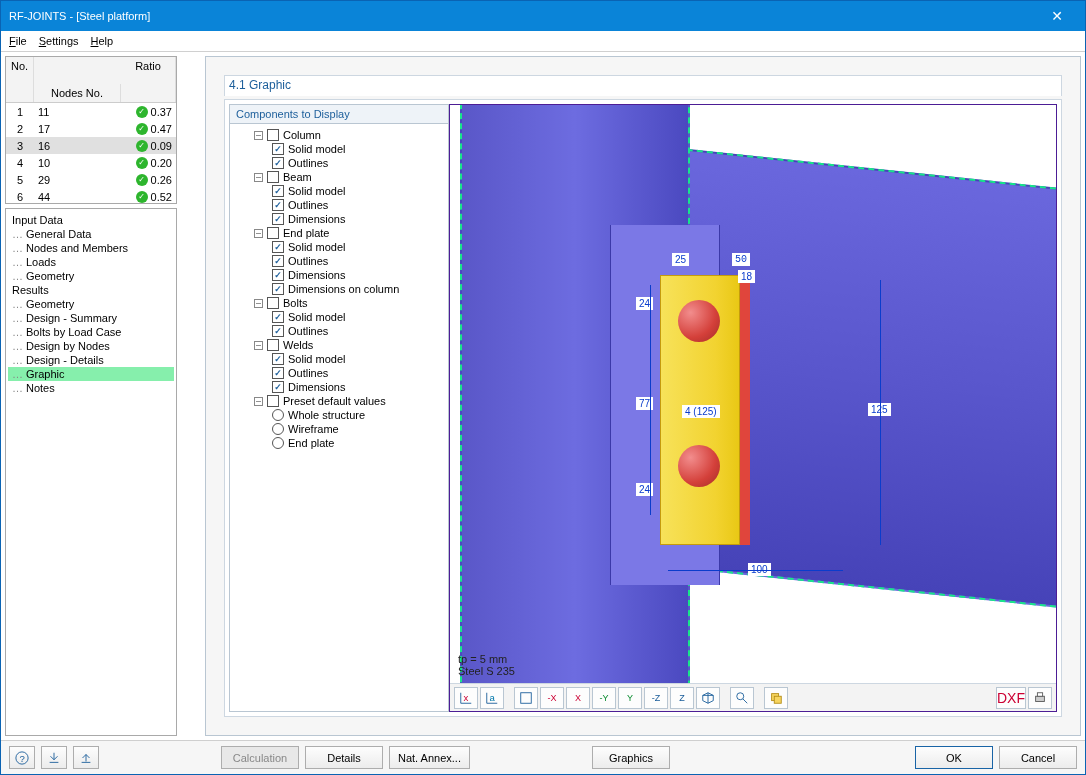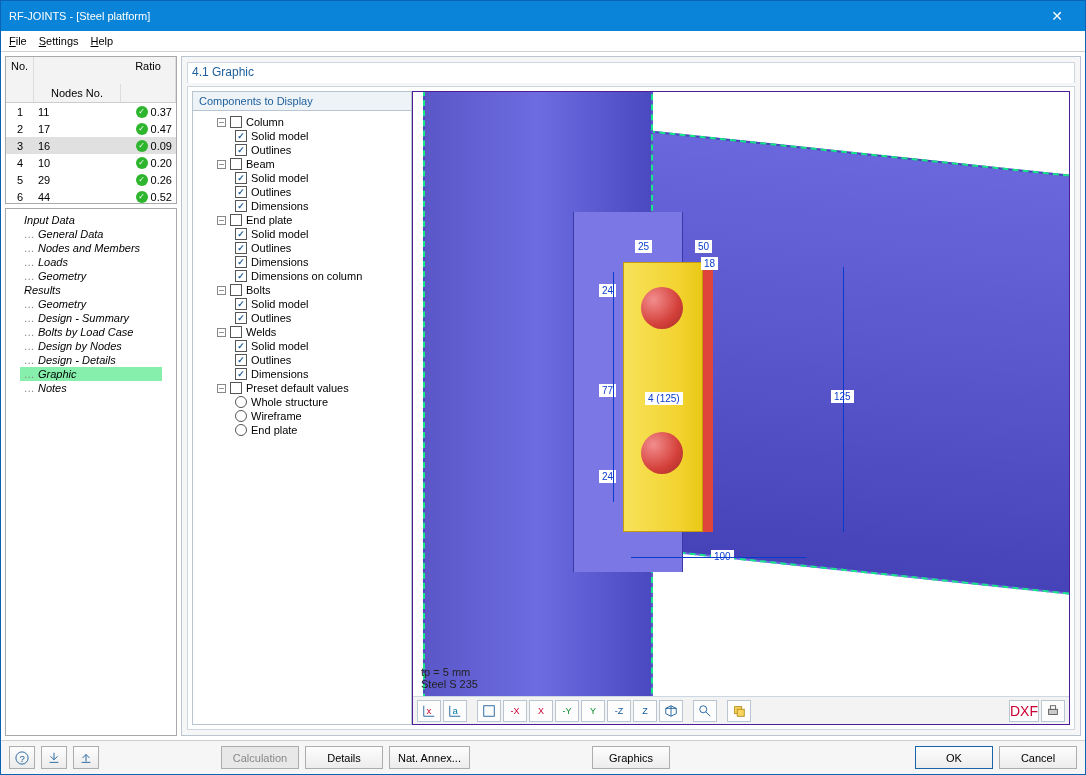--- a/index.html
+++ b/index.html
@@ -16,27 +16,27 @@
   .table { flex: 0 0 148px; overflow: auto; font-size: 11px; }
   .thead { display: flex; background: #f3f3f3; border-bottom: 1px solid #ccc; }
   .thead div { padding: 3px 4px; border-right: 1px solid #ddd; text-align: center; }
   .th-no { width: 28px; } .th-nodes { flex:1;margin-top:27px; } .th-ratio { width: 55px; }
   .trow { display: flex; height: 17px; align-items: center; }
   .trow.selected { background: #e0e0e0; }
   .trow .c-no { width: 28px; text-align: center; }
   .trow .c-nodes { flex:1; padding-left: 4px; }
   .trow .c-ratio { width: 55px; display: flex; align-items: center; gap: 3px; justify-content: flex-end; padding-right: 4px; }
   .ok-icon { width: 12px; height: 12px; border-radius: 50%; background: #2db52d; color: #fff; font-size: 8px; line-height: 12px; text-align: center; }
-  .navtree { flex: 1; padding: 4px 14px; overflow: auto; font-style: italic; }
+  .navtree { flex: 1; padding: 4px 2px; overflow: auto; }
   .navtree .root { padding: 1px 0 1px 4px; }
   .navtree .child { padding: 1px 0 1px 18px; position: relative; }
   .navtree .child::before { content:"…"; color:#888; position:absolute; left:4px; }
   .navtree .selected { background:#86efac; }
   .rightcol { flex: 1; display: flex; flex-direction: column; min-width: 0; }
-  .rightpanel { flex: 1; border: 1px solid #b9c6d2; display: flex; flex-direction: column; padding: 5px; gap: 3px; min-height: 0; background:#f6f6f6; }
+  .rightpanel { flex: 1; border: 1px solid #b9c6d2; display: flex; flex-direction: column; padding: 18px; gap: 3px; min-height: 0; background:#f6f6f6;margin-left:24px; }
   .panelhdr { color: #1d5f9b; padding: 2px 4px 4px 4px; font-size: 12px; background:#fff; border:1px solid #cdd7e1; border-bottom:none;}
   .panelbody { flex:1; display:flex; gap:0; min-height:0; background:#fff; border:1px solid #cdd7e1; padding:4px;}
   .comptree-wrap { width: 220px; display:flex; flex-direction:column; }
   .comptree-hdr { color:#1d5f9b; padding:3px 6px; border:1px solid #b9c6d2; border-bottom:1px solid #b9c6d2; background:#eef3f8;}
   .comptree { flex:1; border:1px solid #b9c6d2; border-top:none; padding:4px 2px; overflow:auto; }
   .ctrow { display:flex; align-items:center; gap:4px; padding:1px 0 1px 4px; }
   .indent1 { padding-left: 22px; } .indent2 { padding-left: 40px; }
   .expander { width:9px; height:9px; border:1px solid #888; font-size:9px; line-height:7px; text-align:center; color:#555; }
   .chk, .radio { width:12px; height:12px; border:1px solid #555; background:#fff; display:flex; align-items:center; justify-content:center; font-size:9px; }
   .radio { border-radius:50%; }
@@ -280,21 +280,21 @@
 
             <div class="beam3d"></div>
             <div class="col3d"></div>
             <div class="flange"></div>
             <div class="endplate"></div>
             <div class="redside"></div>
             <div class="bolt" style="left:228px; top:195px;"></div>
             <div class="bolt" style="left:228px; top:340px;"></div>
 
             <div class="dim" style="left:222px; top:148px;">25</div>
-            <div class="dim" style="left:282px; top:148px;">50</div>
+            <div class="dim" style="left:282px; top:148px;font-family:Liberation Mono, monospace;">50</div>
             <div class="dim" style="left:288px; top:165px;">18</div>
             <div class="dim" style="left:186px; top:192px;">24</div>
             <div class="dim" style="left:186px; top:292px;">77</div>
             <div class="dim" style="left:186px; top:378px;">24</div>
             <div class="dim" style="left:232px; top:300px;">4 (125)</div>
             <div class="dim" style="left:418px; top:298px;">125</div>
             <div class="dim" style="left:298px; top:458px;">100</div>
             <div class="dimline" style="left:200px; top:180px; width:1px; height:230px;"></div>
             <div class="dimline" style="left:430px; top:175px; width:1px; height:265px;"></div>
             <div class="dimline" style="left:218px; top:465px; width:175px; height:1px;"></div>

